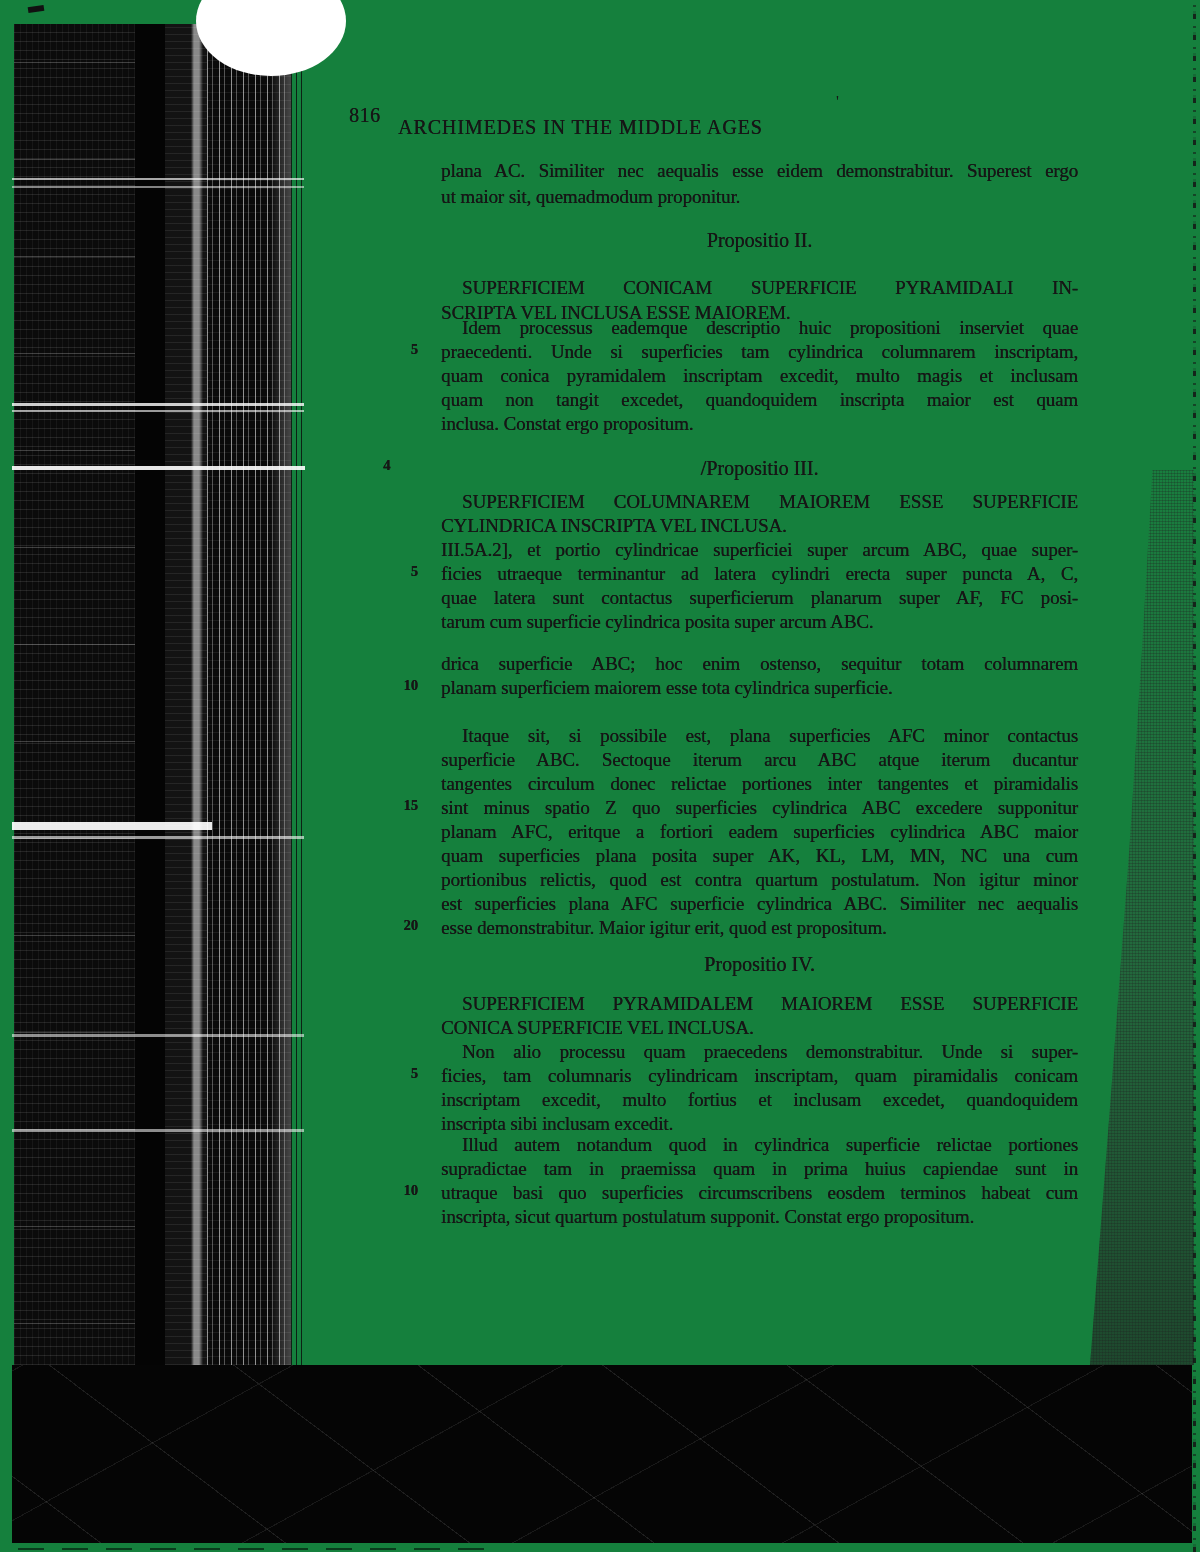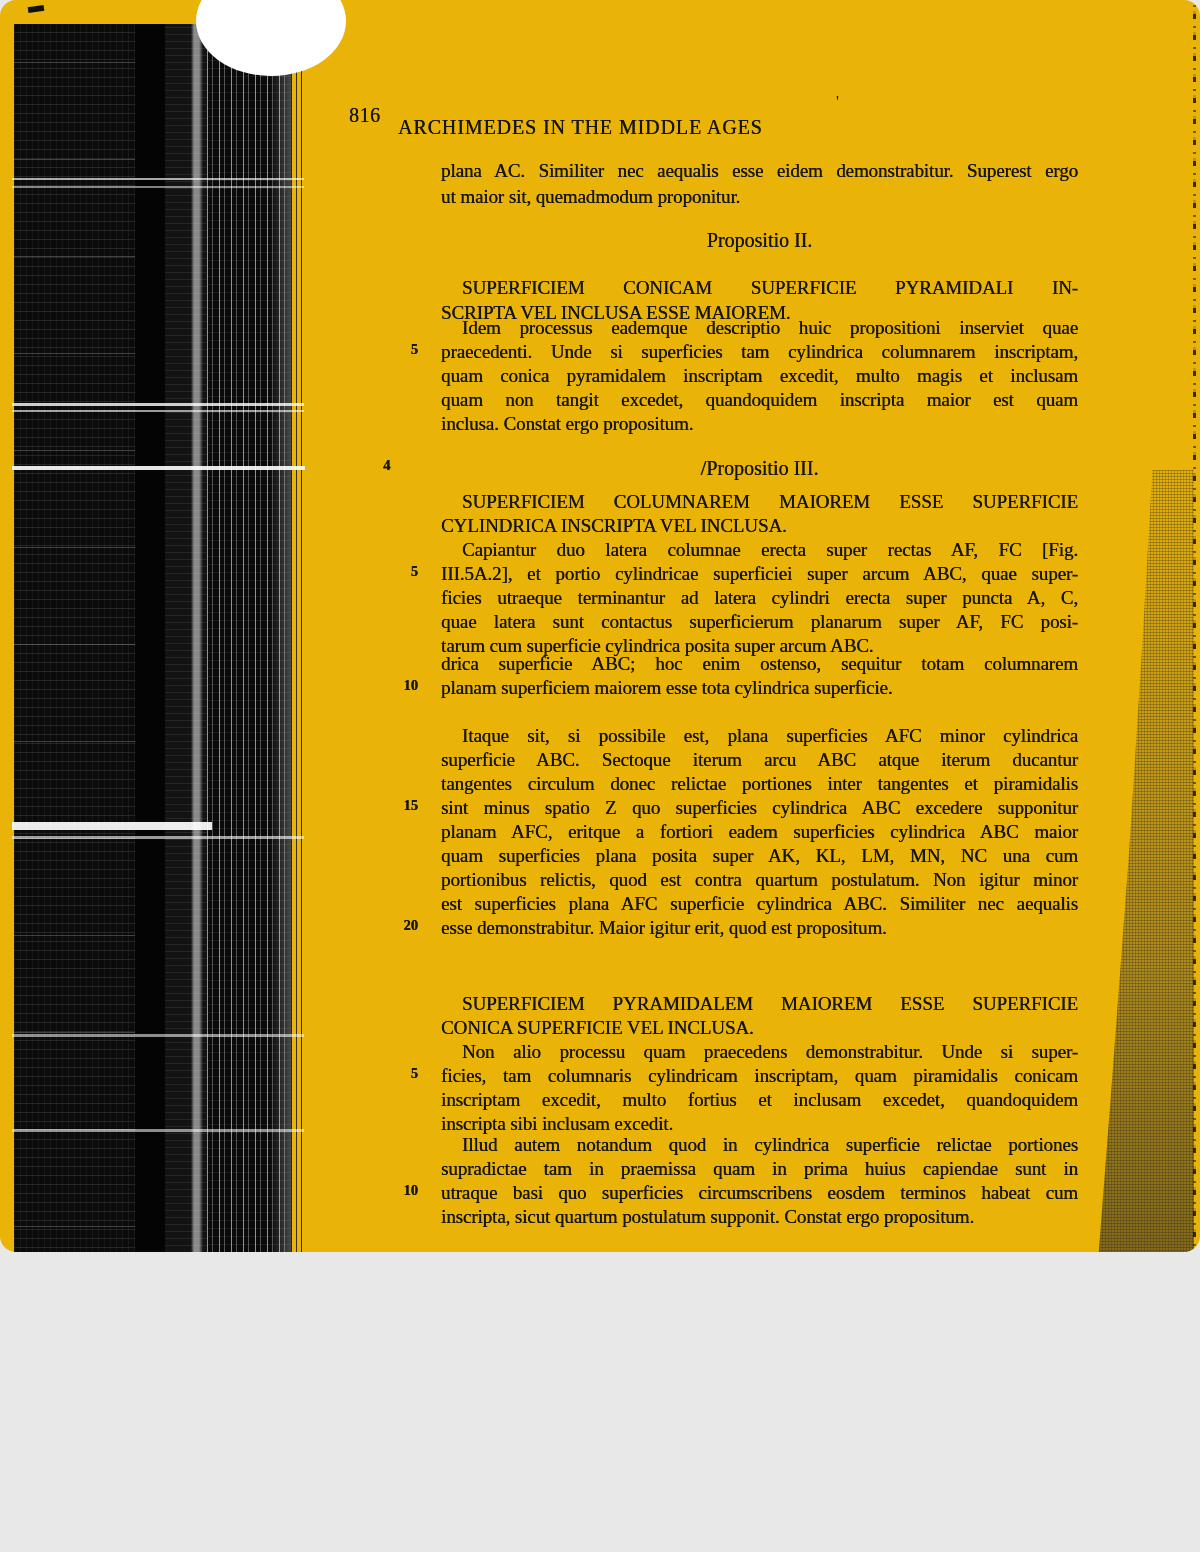--- a/index.html
+++ b/index.html
@@ -1,18 +1,18 @@
 <!DOCTYPE html>
 <html><head>
 <meta charset="utf-8">
 <style>
   html,body{margin:0;padding:0;background:#e8e8e8;}
   #page{
-    position:relative; width:1200px; height:1252px; background:#eab308;
-    font-family:"Liberation Serif", serif; color:#161616; overflow:hidden;border-radius:16px;
+    position:relative; width:1200px; height:1552px; background:#15803d;
+    font-family:"Liberation Serif", serif; color:#161616; overflow:hidden;
   }
   
   .block{position:absolute; left:441px; width:637px;}
   .ln{
     font-size:19px; line-height:var(--lh,24px); letter-spacing:-0.1px;
     text-align:justify; text-align-last:justify; white-space:normal;
     text-shadow:0.3px 0 0 currentColor;
   }
   .ln.last{text-align-last:left;}
   .ln.ind{text-indent:21px;}
@@ -115,42 +115,42 @@
     <div class="ln">quam non tangit excedet, quandoquidem inscripta maior est quam</div>
     <div class="ln last">inclusa. Constat ergo propositum.</div>
   </div>
 
   <div class="chead" style="top:457px">/Propositio III.</div>
   <div class="block" style="top:490px">
     <div class="ln ind">SUPERFICIEM COLUMNAREM MAIOREM ESSE SUPERFICIE</div>
     <div class="ln last">CYLINDRICA INSCRIPTA VEL INCLUSA.</div>
   </div>
   <div class="block" style="top:538px">
-    <div class="ln ind">Capiantur duo latera columnae erecta super rectas AF, FC [Fig.</div>
     <div class="ln">III.5A.2], et portio cylindricae superficiei super arcum ABC, quae super-</div>
     <div class="ln">ficies utraeque terminantur ad latera cylindri erecta super puncta A, C,</div>
     <div class="ln">quae latera sunt contactus superficierum planarum super AF, FC posi-</div>
     <div class="ln last">tarum cum superficie cylindrica posita super arcum ABC.</div>
   </div>
   <div class="block" style="top:652px">
     <div class="ln">drica superficie ABC; hoc enim ostenso, sequitur totam columnarem</div>
     <div class="ln last">planam superficiem maiorem esse tota cylindrica superficie.</div>
   </div>
   <div class="block" style="top:724px">
-    <div class="ln ind">Itaque sit, si possibile est, plana superficies AFC minor cylindrica</div>
+    <div class="ln ind">Itaque sit, si possibile est, plana superficies AFC minor contactus</div>
     <div class="ln">superficie ABC. Sectoque iterum arcu ABC atque iterum ducantur</div>
     <div class="ln">tangentes circulum donec relictae portiones inter tangentes et piramidalis</div>
     <div class="ln">sint minus spatio Z quo superficies cylindrica ABC excedere supponitur</div>
     <div class="ln">planam AFC, eritque a fortiori eadem superficies cylindrica ABC maior</div>
     <div class="ln">quam superficies plana posita super AK, KL, LM, MN, NC una cum</div>
     <div class="ln">portionibus relictis, quod est contra quartum postulatum. Non igitur minor</div>
     <div class="ln">est superficies plana AFC superficie cylindrica ABC. Similiter nec aequalis</div>
     <div class="ln last">esse demonstrabitur. Maior igitur erit, quod est propositum.</div>
   </div>
 
+  <div class="chead" style="top:953px">Propositio IV.</div>
   <div class="block" style="top:992px">
     <div class="ln ind">SUPERFICIEM PYRAMIDALEM MAIOREM ESSE SUPERFICIE</div>
     <div class="ln last">CONICA SUPERFICIE VEL INCLUSA.</div>
   </div>
   <div class="block" style="top:1040px">
     <div class="ln ind">Non alio processu quam praecedens demonstrabitur. Unde si super-</div>
     <div class="ln">ficies, tam columnaris cylindricam inscriptam, quam piramidalis conicam</div>
     <div class="ln">inscriptam excedit, multo fortius et inclusam excedet, quandoquidem</div>
     <div class="ln last">inscripta sibi inclusam excedit.</div>
   </div>

